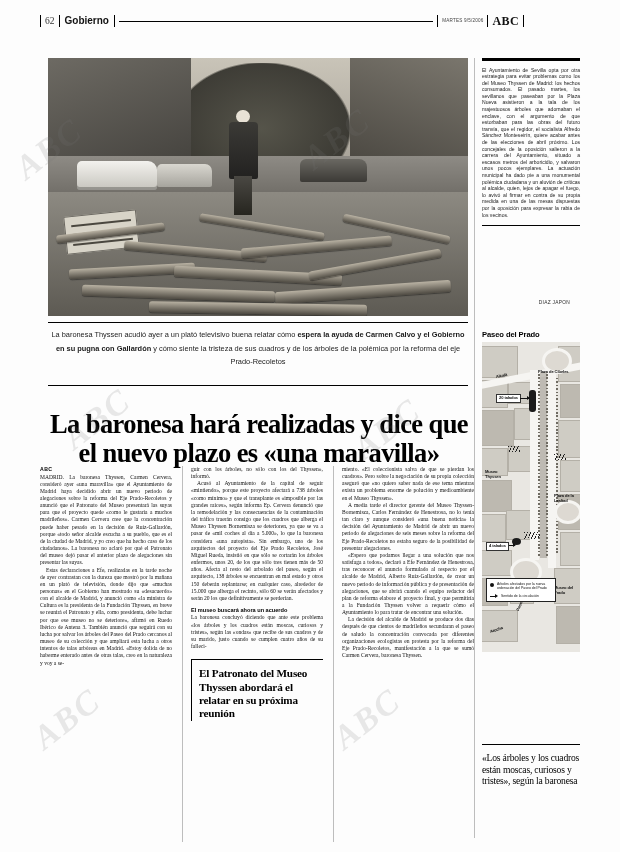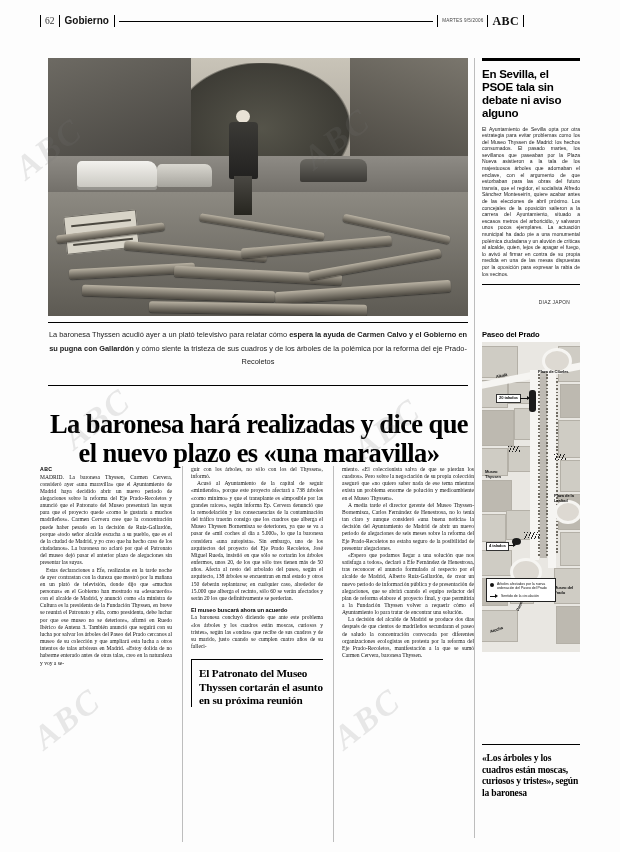--- a/index.html
+++ b/index.html
@@ -445,21 +445,21 @@
     line-height: 4.2px;
     color:#111;
   }
 
   
   .pullquote {
     position: absolute;
     left: 482px; top: 752px;
     width: 100px;
     font-family: "Liberation Serif", serif;
-    font-weight: bold;
+    font-weight: normal;
     font-size: 9.6px;
     line-height: 11.6px;
     color: #000;
     letter-spacing: -.2px;
   }
   .pq-rule {
     position:absolute; left:482px; top:744px; width:98px; height:1px; background:#000;
   }
 
   
@@ -516,48 +516,47 @@
       <div class="log" style="left:24%; top:88%; width:52%; height:10%; transform:rotate(1deg)"></div>
       <div class="log" style="left:70%; top:16%; width:26%; height:7%;  transform:rotate(12deg)"></div>
     </div>
   </div>
   <div class="photo-credit">DIAZ JAPON</div>
 
   <div class="vdiv"></div>
 
   <div class="sidebar">
     <div class="sb-rule-top"></div>
-    <h2 class="sb-head">En Sevilla, el PSOE tala sin debate ni aviso alguno</h2>
     <p class="sb-body">El Ayuntamiento de Sevilla opta por otra estrategia para evitar problemas como los del Museo Thyssen de Madrid: los hechos consumados. El pasado martes, los sevillanos que paseaban por la Plaza Nueva asistieron a la tala de los majestuosos árboles que adornaban el enclave, con el argumento de que estorbaban para las obras del futuro tranvía, que el regidor, el socialista Alfredo Sánchez Monteseirín, quiere acabar antes de las elecciones de abril próximo. Los concejales de la oposición salieron a la carrera del Ayuntamiento, situado a escasos metros del arboricidio, y salvaron unos pocos ejemplares. La actuación municipal ha dado pie a una monumental polémica ciudadana y un aluvión de críticas al alcalde, quien, lejos de apagar el fuego, lo avivó al firmar en contra de su propia medida en una de las mesas dispuestas por la oposición para expresar la rabia de los vecinos.</p>
     <div class="sb-rule-bot"></div>
   </div>
 
   <div class="sum-rule"></div>
   <div class="summary">
-    <span>La baronesa Thyssen acudió ayer a un plató televisivo para relatar cómo </span><b>espera la ayuda de Carmen Calvo y el Gobierno en su pugna con Gallardón</b><span> y cómo siente la tristeza de sus cuadros y de los árboles de la polémica por la reforma del eje Prado-Recoletos</span>
+    <span>La baronesa Thyssen acudió ayer a un plató televisivo buena relatar cómo </span><b>espera la ayuda de Carmen Calvo y el Gobierno en su pugna con Gallardón</b><span> y cómo siente la tristeza de sus cuadros y de los árboles de la polémica por la reforma del eje Prado-Recoletos</span>
   </div>
   <div class="sum-rule2"></div>
 
   <h1 class="headline">La baronesa hará realizadas y dice que el nuevo plazo es «una maravilla»</h1>
 
   <div class="cols">
 
     <div class="col">
       <div class="byline">ABC</div>
       <p class="ptxt noind">MADRID. La baronesa Thyssen, Carmen Cervera, consideró ayer «una maravilla» que el Ayuntamiento de Madrid haya decidido abrir un nuevo periodo de alegaciones sobre la reforma del Eje Prado-Recoletos y anunció que el Patronato del Museo presentará las suyas para que el proyecto quede «como le gustaría a muchos madrileños». Carmen Cervera cree que la concentración puede haber pesado en la decisión de Ruiz-Gallardón, porque «todo señor alcalde escucha a su pueblo, que es el de la ciudad de Madrid, y yo creo que ha hecho caso de los ciudadanos». La baronesa no aclaró por qué el Patronato del museo dejó pasar el anterior plazo de alegaciones sin presentar las suyas.</p>
       <p class="ptxt">Estas declaraciones a Efe, realizadas en la tarde noche de ayer contrastan con la dureza que mostró por la mañana en un plató de televisión, donde dijo que «muchas personas» en el Gobierno han mostrado su «desacuerdo» con el alcalde de Madrid, y anunció como «la ministra de Cultura es la presidenta de la Fundación Thyssen, en breve se reunirá el Patronato y ella, como presidenta, debe luchar por que ese museo no se deteriore», afirmó en Ruedo Ibérico de Antena 3. También anunció que seguirá con su lucha por salvar los árboles del Paseo del Prado cercanos al museo de su colección y que ampliará esta lucha a otros intentos de talas arbóreas en Madrid. «Estoy dolida de no haberme enterado antes de otras talas, creo en la naturaleza y voy a se-</p>
     </div>
 
     <div class="col">
       <p class="ptxt noind">guir con los árboles, no sólo con los del Thyssen», informó.</p>
       <p class="ptxt">Acusó al Ayuntamiento de la capital de seguir «mintiendo», porque este proyecto afectará a 738 árboles «como mínimo» y que el transplante es «imposible por las grandes raíces», según informa Ep. Cervera denunció que la remodelación y las consecuencias de la contaminación del tráfico traerán consigo que los cuadros que alberga el Museo Thyssen Bornemisza se deterioren, ya que se va a pasar de «mil coches al día a 5.000», lo que la baronesa considera «una autopista». Sin embargo, uno de los arquitectos del proyecto del Eje Prado Recoletos, José Miguel Rueda, insistió en que sólo se cortarán los árboles enfermos, unos 20, de los que sólo tres tienen más de 50 años. Afecta al resto del arbolado del paseo, según el arquitecto, 138 árboles se encuentran en mal estado y otros 150 deberán replantarse; en cualquier caso, alrededor de 15.000 que alberga el recinto, sólo 60 se verán afectados y serán 20 los que definitivamente se perderían.</p>
       <div class="subhead">El museo buscará ahora un acuerdo</div>
       <p class="ptxt noind">La baronesa concluyó diciendo que ante este problema «los árboles y los cuadros están moscas, curiosos y tristes», según las «ondas» que recibe de sus cuadros y de su marido, justo cuando se cumplen cuatro años de su falleci-</p>
       <div class="boxhead">
-        <div class="t">El Patronato del Museo Thyssen cortarán el asunto en su próxima reunión</div>
+        <div class="t">El Patronato del Museo Thyssen abordará el relatar en su próxima reunión</div>
       </div>
     </div>
 
     <div class="col">
       <p class="ptxt noind">miento. «El coleccionista salva de que se pierdan los cuadros». Pero sobre la negociación de su propia colección aseguró que «no quiero saber nada de ese tema mientras exista un problema enorme de polución y medioambiente en el Museo Thyssen».</p>
       <p class="ptxt">A media tarde el director gerente del Museo Thyssen-Bornemisza, Carlos Fernández de Henestrosa, no lo tenía tan claro y aunque consideró «una buena noticia» la decisión del Ayuntamiento de Madrid de abrir un nuevo periodo de alegaciones de seis meses sobre la reforma del Eje Prado-Recoletos no estaba seguro de la posibilidad de presentar alegaciones.</p>
       <p class="ptxt">«Espero que podamos llegar a una solución que nos satisfaga a todos», declaró a Efe Fernández de Henestrosa, tras reconocer el anuncio formulado al respecto por el alcalde de Madrid, Alberto Ruiz-Gallardón, de crear un nuevo periodo de información pública y de presentación de alegaciones, que se abrirá cuando el equipo redactor del plan de reforma elabore el proyecto final, y que permitiría a la Fundación Thyssen volver a requerir cómo el Ayuntamiento lo para tratar de encontrar una solución.</p>
       <p class="ptxt">La decisión del alcalde de Madrid se produce dos días después de que cientos de madrileños secundaran el paseo de saludo la concentración convocada por diferentes organizaciones ecologistas en protesta por la reforma del Eje Prado-Recoletos, manifestación a la que se sumó Carmen Cervera, baronesa Thyssen.</p>
     </div>
 

